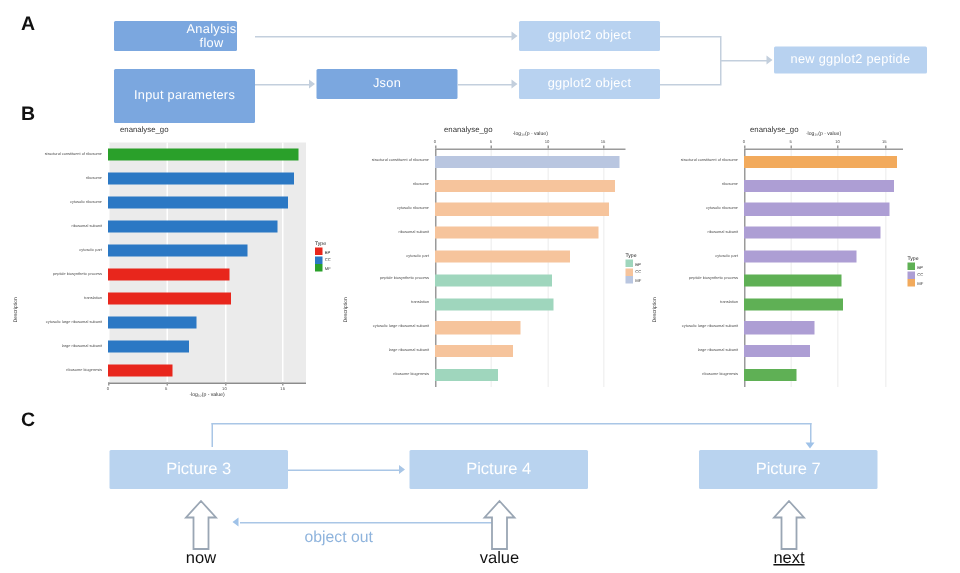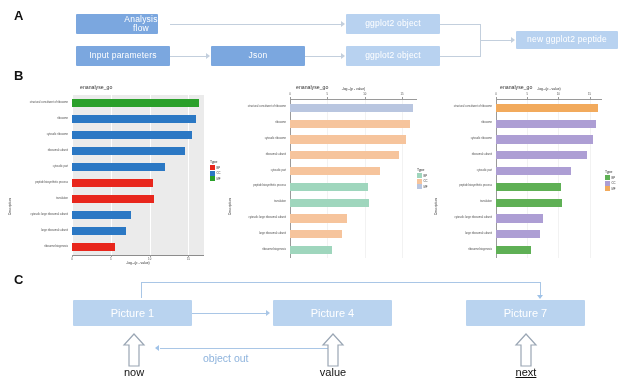--- a/index.html
+++ b/index.html
@@ -147,21 +147,21 @@
 <div id="root">
 
   <div class="panel-letter" style="left:14px; top:8px;">A</div>
 
   <div id="flow-layer"></div>
 
   <div class="flowbox fb-dark" style="left:76px; top:14px; width:82px; height:20px;padding-left:48px;">
     <span>Analysis flow</span>
   </div>
 
-  <div class="flowbox fb-dark" style="left:76px; top:46px; width:94px; height:20px;">
+  <div class="flowbox fb-dark" style="left:76px; top:46px; width:94px; height:36px;">
     <span>Input parameters</span>
   </div>
 
   <div class="flowbox fb-dark" style="left:211px; top:46px; width:94px; height:20px;">
     <span>Json</span>
   </div>
 
   <div class="flowbox fb-light" style="left:346px; top:14px; width:94px; height:20px;">
     <span>ggplot2 object</span>
   </div>
@@ -351,21 +351,21 @@
     </div>
 
   <div class="panel-letter" style="left:14px; top:272px;">C</div>
 
   <div class="cconn cconn-v" style="left:141px; top:282px; height:16px;"></div>
   <div class="cconn cconn-h" style="left:141px; top:282px; width:400px;"></div>
   <div class="cconn cconn-v" style="left:540px; top:282px; height:14px;"></div>
   <div class="arrowhead-down" style="left:537px; top:295px;"></div>
 
   <div class="picbox" style="left:73px; top:300px; width:119px; height:26px;">
-    <span>Picture 1</span>
+    <span>Picture 3</span>
   </div>
   <div class="picbox" style="left:273px; top:300px; width:119px; height:26px;">
     <span>Picture 4</span>
   </div>
   <div class="picbox" style="left:466px; top:300px; width:119px; height:26px;">
     <span>Picture 7</span>
   </div>
 
   <div class="cconn cconn-h" style="left:192px; top:313px; width:75px;"></div>
   <div class="arrowhead" style="left:266px; top:310px; border-left-color:#a9c6e6;"></div>

